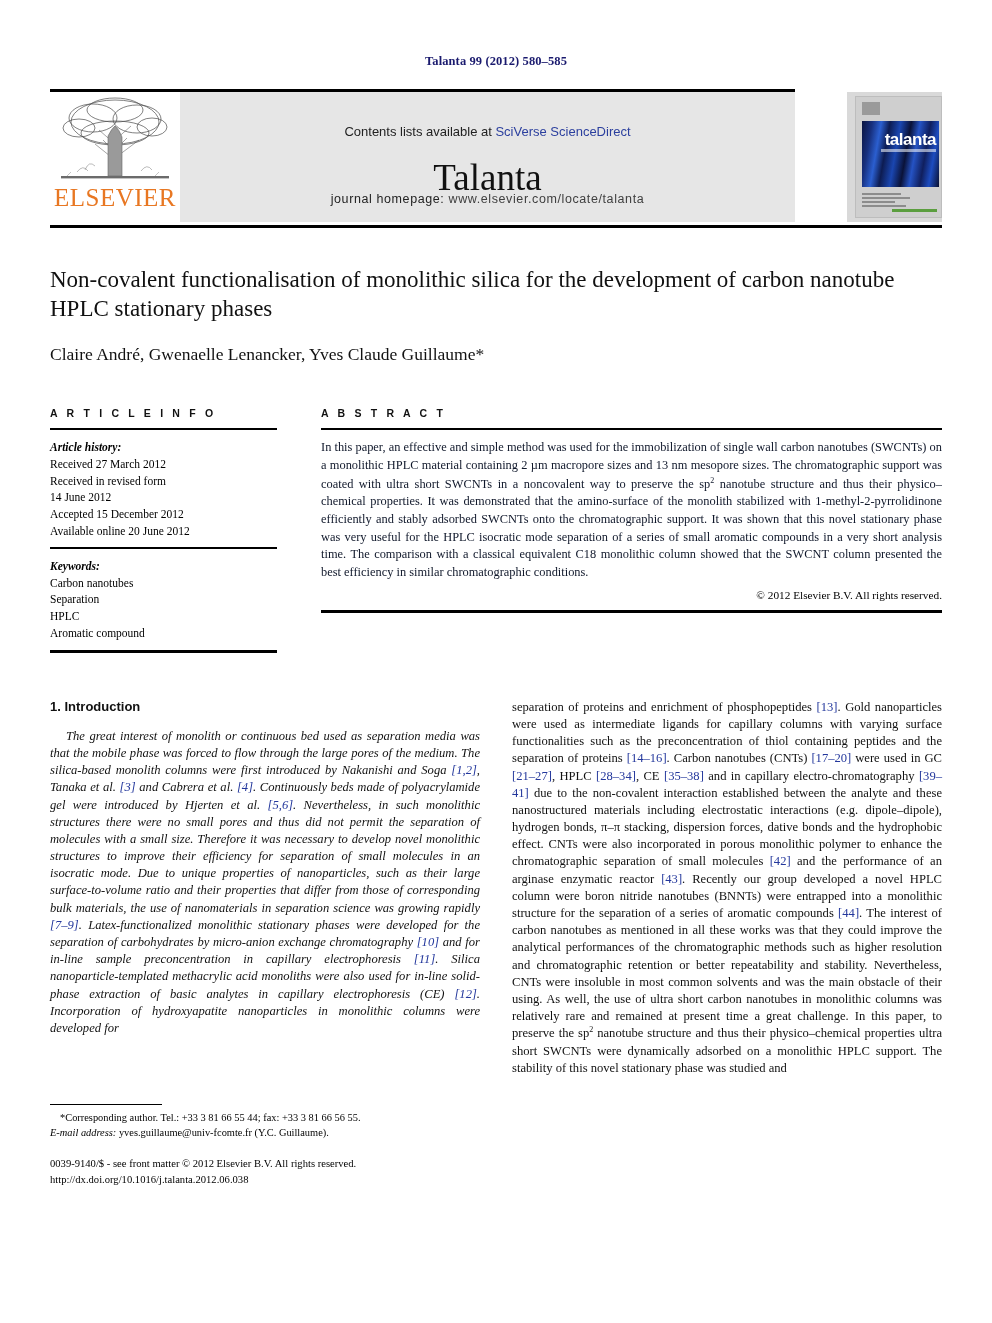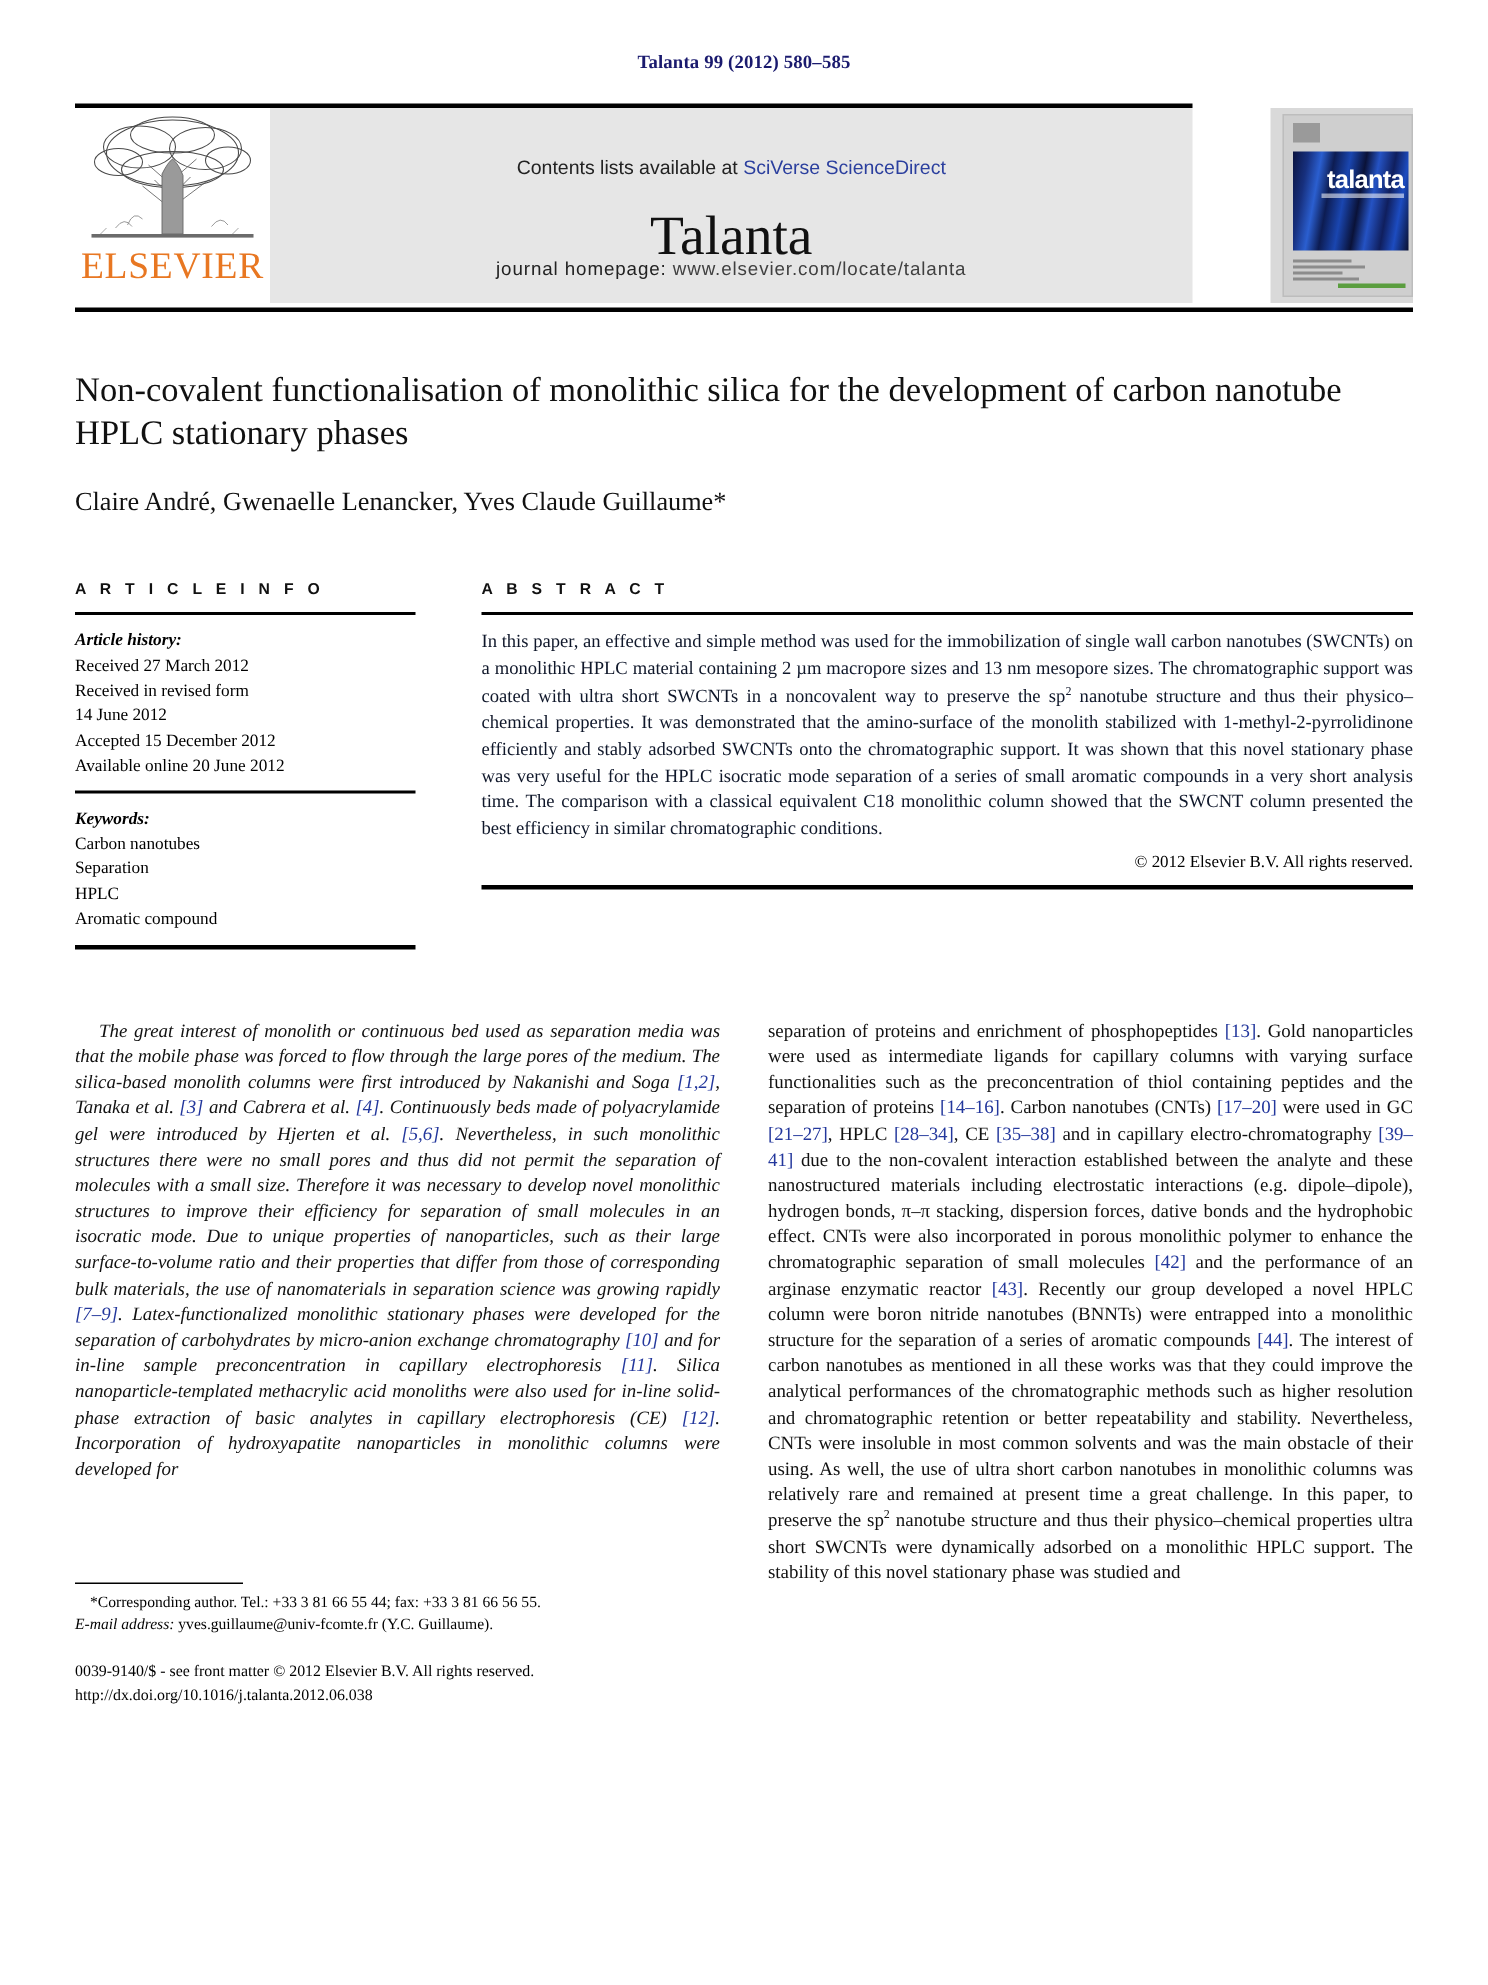--- a/index.html
+++ b/index.html
@@ -22,21 +22,21 @@
     padding: 0;
   }
 
   
   .running-head {
     text-align: center;
     font-family: "Liberation Serif", serif;
     font-weight: bold;
     font-size: 12.5px;
     color: #1a1a6e;
-    padding-top: 34px;
+    padding-top: 54px;
     letter-spacing: 0.1px;
   }
 
   
   .masthead {
     position: relative;
     margin: 20px 50px 0 50px;
     height: 140px;
   }
   .rule-top {
@@ -410,20 +410,21 @@
       <div class="hr-thick"></div>
       <div class="abstract-text"><span>In this paper, an effective and simple method was used for the immobilization of single wall carbon nanotubes (SWCNTs) on a monolithic HPLC material containing 2 µm macropore sizes and 13 nm mesopore sizes. The chromatographic support was coated with ultra short SWCNTs in a noncovalent way to preserve the sp</span><sup>2</sup><span> nanotube structure and thus their physico–chemical properties. It was demonstrated that the amino-surface of the monolith stabilized with 1-methyl-2-pyrrolidinone efficiently and stably adsorbed SWCNTs onto the chromatographic support. It was shown that this novel stationary phase was very useful for the HPLC isocratic mode separation of a series of small aromatic compounds in a very short analysis time. The comparison with a classical equivalent C18 monolithic column showed that the SWCNT column presented the best efficiency in similar chromatographic conditions.</span></div>
       <div class="copyright">© 2012 Elsevier B.V. All rights reserved.</div>
       <div class="hr-close"></div>
     </div>
   </div>
 
   <div class="body-cols">
 
     <div class="bcol bcol-left">
+      <div class="section-num">1.  Introduction</div>
       <div class="para indent"><span>The great interest of monolith or continuous bed used as separation media was that the mobile phase was forced to flow through the large pores of the medium. The silica-based monolith columns were first introduced by Nakanishi and Soga </span><span class="ref">[1,2]</span><span>, Tanaka et al. </span><span class="ref">[3]</span><span> and Cabrera et al. </span><span class="ref">[4]</span><span>. Continuously beds made of polyacrylamide gel were introduced by Hjerten et al. </span><span class="ref">[5,6]</span><span>. Nevertheless, in such monolithic structures there were no small pores and thus did not permit the separation of molecules with a small size. Therefore it was necessary to develop novel monolithic structures to improve their efficiency for separation of small molecules in an isocratic mode. Due to unique properties of nanoparticles, such as their large surface-to-volume ratio and their properties that differ from those of corresponding bulk materials, the use of nanomaterials in separation science was growing rapidly </span><span class="ref">[7–9]</span><span>. Latex-functionalized monolithic stationary phases were developed for the separation of carbohydrates by micro-anion exchange chromatography </span><span class="ref">[10]</span><span> and for in-line sample preconcentration in capillary electrophoresis </span><span class="ref">[11]</span><span>. Silica nanoparticle-templated methacrylic acid monoliths were also used for in-line solid-phase extraction of basic analytes in capillary electrophoresis (CE) </span><span class="ref">[12]</span><span>. Incorporation of hydroxyapatite nanoparticles in monolithic columns were developed for</span></div>
 
       <div class="footnote-wrap">
         <div class="fn-rule"></div>
         <div class="fn-text">
           <span>*Corresponding author. Tel.: +33 3 81 66 55 44; fax: +33 3 81 66 56 55.</span><br>
           <span class="ital">E-mail address:</span><span> yves.guillaume@univ-fcomte.fr (Y.C. Guillaume).</span>
         </div>
         <div class="front-matter">
           <span>0039-9140/$ - see front matter © 2012 Elsevier B.V. All rights reserved.</span><br>

